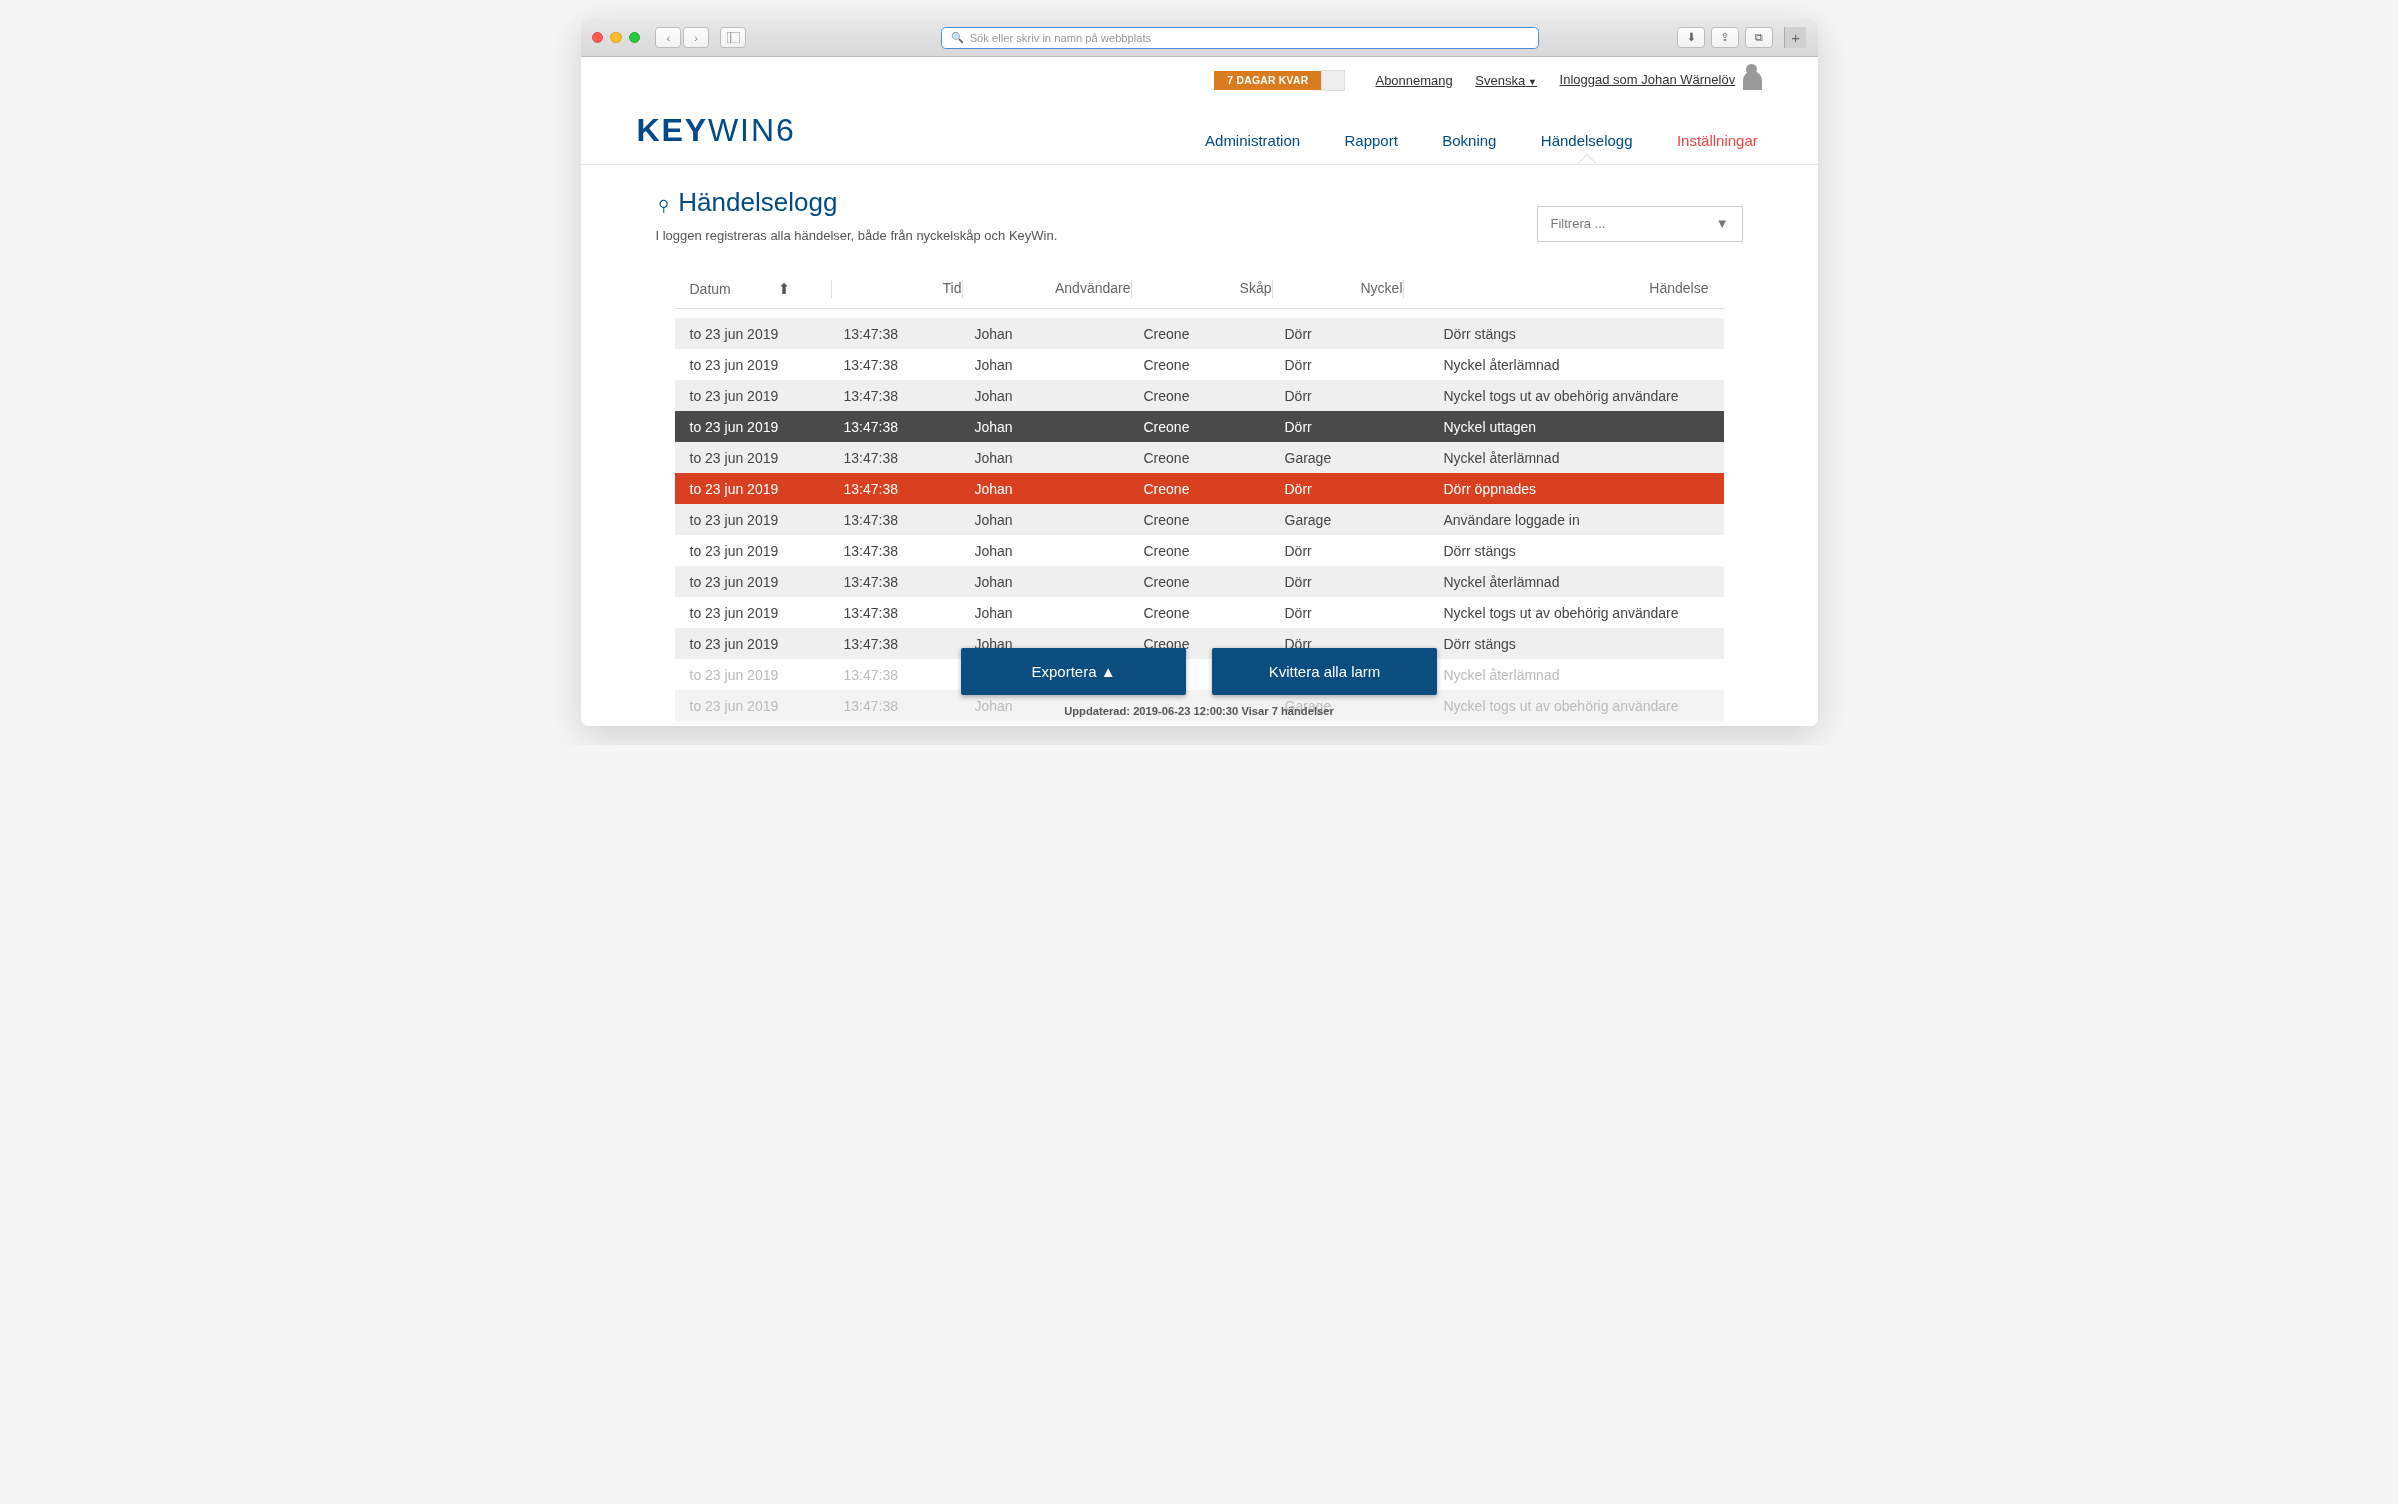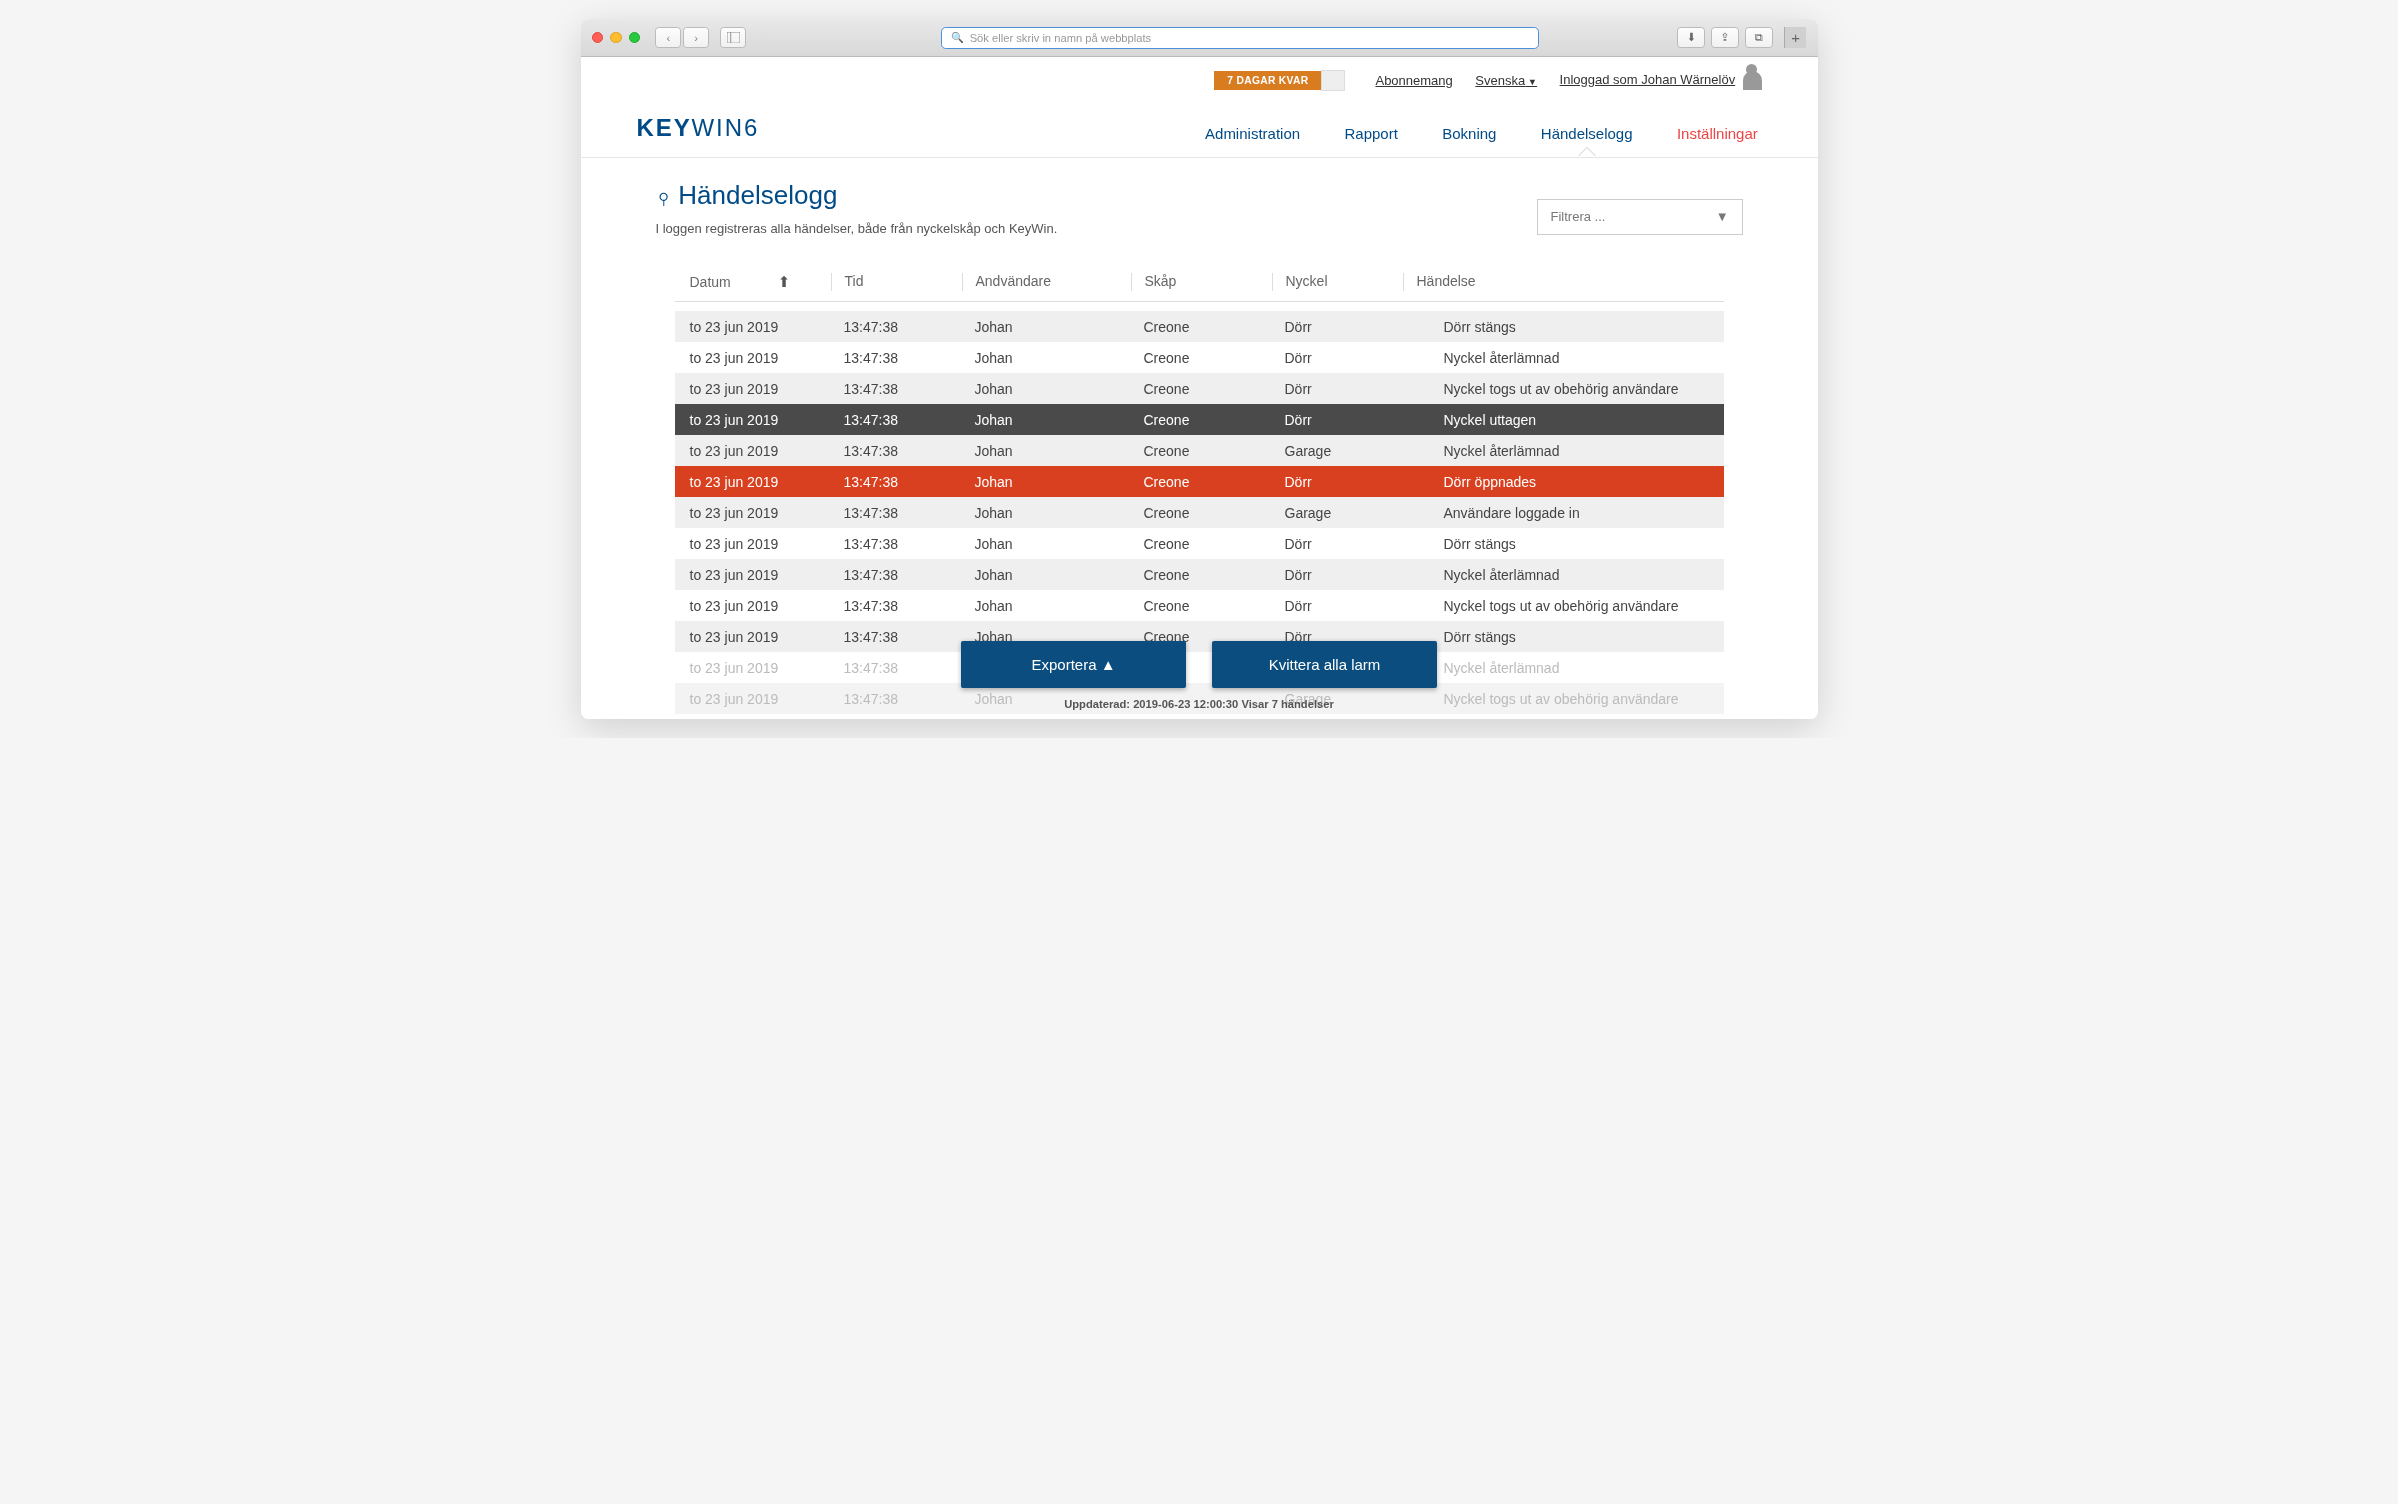--- a/index.html
+++ b/index.html
@@ -120,21 +120,21 @@
   border-radius: 50%;
 }
 .nav-header {
   display: flex;
   align-items: flex-end;
   justify-content: space-between;
   padding: 11.2px 56px 0;
   border-bottom: 0.9px solid #e5e5e5;
 }
 .logo {
-  font-size: 24px;
+  font-size: 32px;
   font-weight: 300;
   letter-spacing: 1.9px;
   color: #004b87;
   padding-bottom: 15px;
 }
 .logo .bold { font-weight: 800; }
 .main-nav { display: flex; gap: 37px; }
 .main-nav a {
   color: #004b87;
   text-decoration: none;
@@ -181,20 +181,21 @@
   cursor: pointer;
   margin-top: 19px;
 }
 .table-wrap { margin: 0 19px; }
 .table-header {
   display: flex;
   padding: 9.4px 15px;
   border-bottom: 0.9px solid #ddd;
   color: #666;
   font-size: 14px;
+  text-align: right;
 }
 .col-date { width: 141px; display: flex; align-items: center; gap: 47px; }
 .col-time { width: 131px; border-left: 0.9px solid #ddd; padding-left: 13px; }
 .col-user { width: 169px; border-left: 0.9px solid #ddd; padding-left: 13px; }
 .col-cab { width: 141px; border-left: 0.9px solid #ddd; padding-left: 13px; }
 .col-key { width: 131px; border-left: 0.9px solid #ddd; padding-left: 13px; }
 .col-evt { flex: 1; border-left: 0.9px solid #ddd; padding-left: 13px; }
 .sort-arrow { color: #555; font-size: 15px; }
 .table-body { margin-top: 9.4px; }
 .row {

